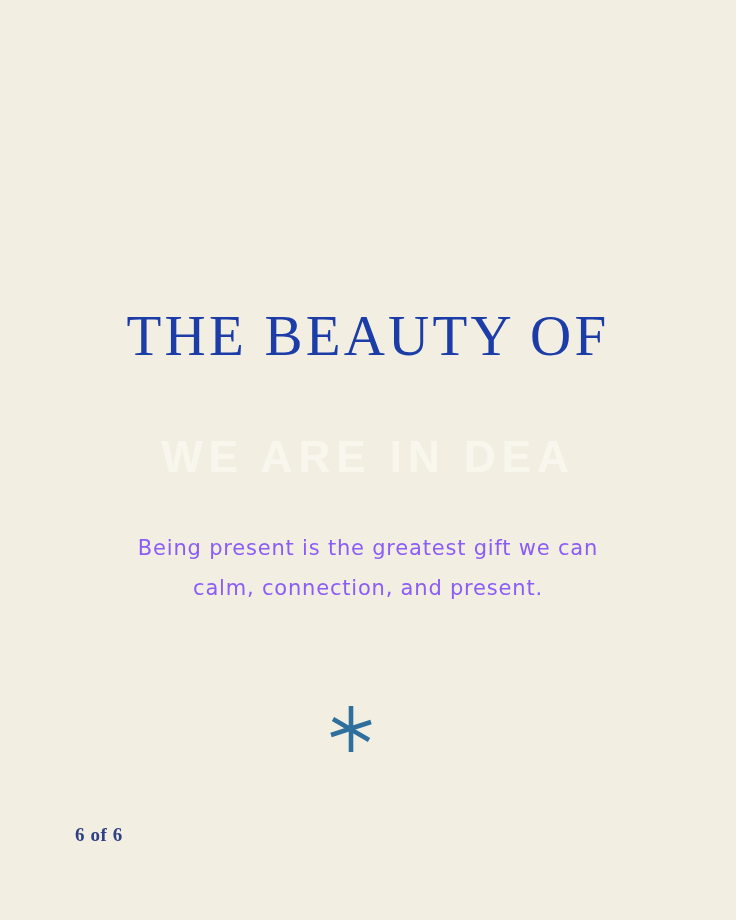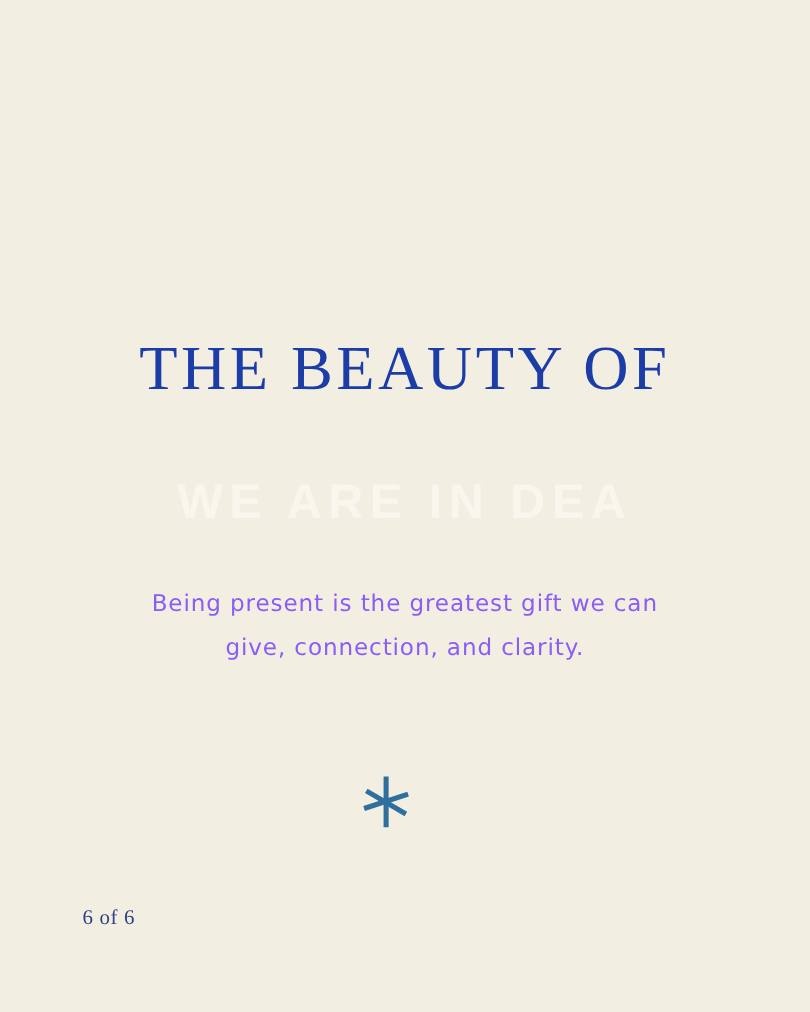--- a/index.html
+++ b/index.html
@@ -95,39 +95,39 @@
     height: 58px;
   }
 
   
   .page-counter {
     position: absolute;
     left: 75px;
     top: 824px;
     font-family: "Liberation Serif", "DejaVu Serif", serif;
     font-size: 19px;
-    font-weight: 400;
+    font-weight: 700;
     letter-spacing: 0.6px;
     color: #2f4184;
   }
 </style>
 </head>
 <body>
 
 <div class="card">
 
   <div class="watermark">WE ARE IN DEA</div>
 
   <div class="title-block">
     <div class="title-line">THE BEAUTY OF</div>
   </div>
 
   <div class="body-block">
     <div class="body-text">Being present is the greatest gift we can</div>
-    <div class="body-text">give, connection, and clarity.</div>
+    <div class="body-text">calm, connection, and present.</div>
   </div>
 
   <div class="ornament">
     <svg viewBox="0 0 58 58" xmlns="http://www.w3.org/2000/svg">
       <g stroke="#2f6f9e" stroke-width="4.6" stroke-linecap="butt">
         <line x1="29" y1="6" x2="29" y2="52"></line>
         <line x1="9" y1="35" x2="49" y2="22"></line>
         <line x1="11" y1="19" x2="47" y2="40"></line>
       </g>
     </svg>

